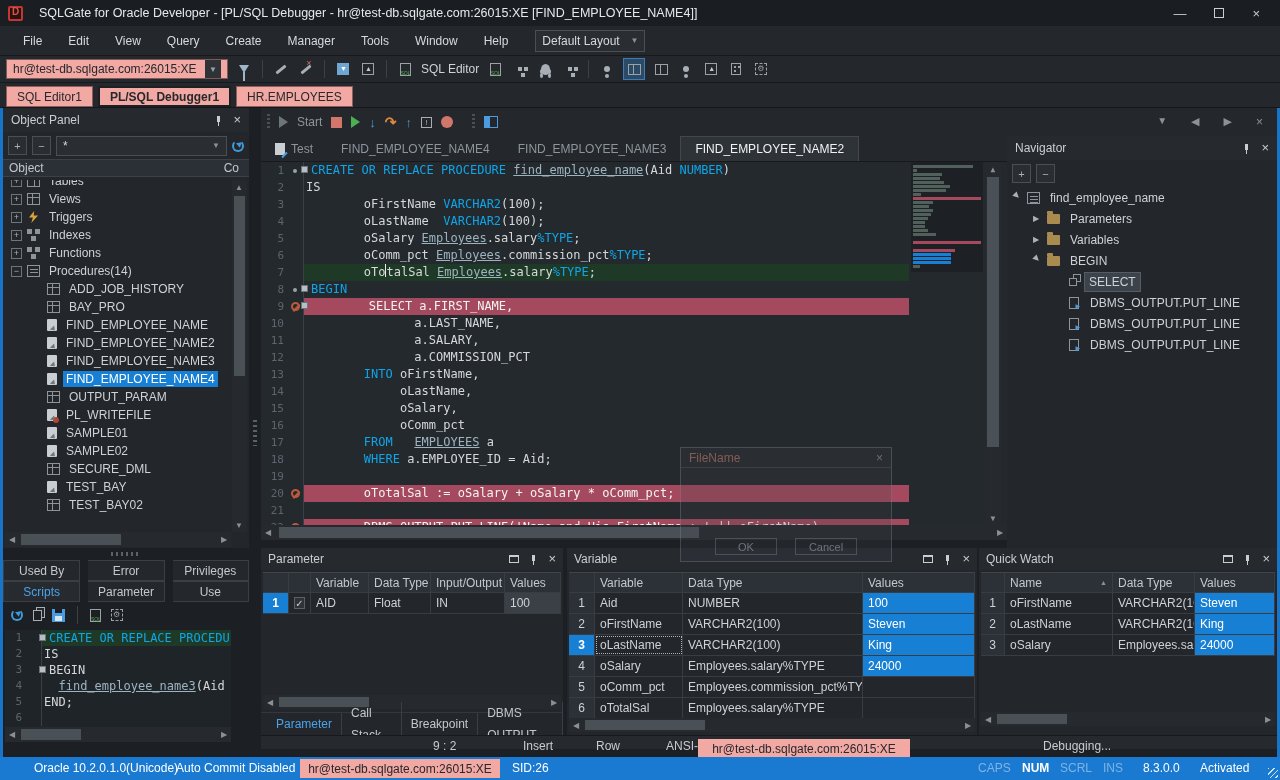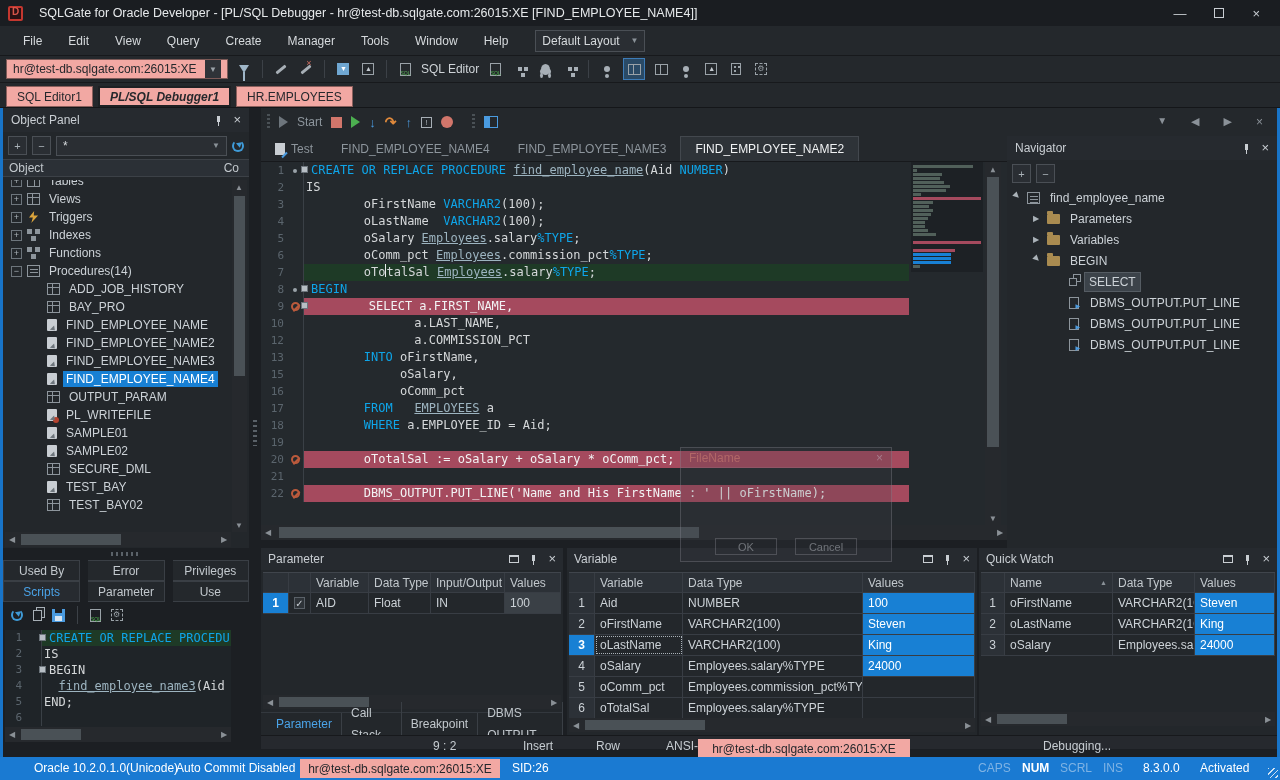--- a/index.html
+++ b/index.html
@@ -44,21 +44,21 @@
   .ic-nodes{ width:4px; height:4px; background:#a7afb6; box-shadow:6px 0 0 #a7afb6, 3px 6px 0 #a7afb6;}
   .ic-person{ width:6px; height:6px; border-radius:50%; background:#a7afb6; box-shadow:0 7px 0 -1px #a7afb6;}
   .ic-grid2{ width:13px; height:11px; border:1px solid #9aa2a8; background:linear-gradient(#9aa2a8,#9aa2a8) 4px 0/1px 100% no-repeat;}
   .tbi.sel{ border:1px solid #3d7cb8; background:#2a4a66; width:22px; height:22px;}
   .ic-build{ width:10px; height:12px; border:1px solid #9aa2a8; background:linear-gradient(#9aa2a8,#9aa2a8) 2px 2px/2px 2px no-repeat,linear-gradient(#9aa2a8,#9aa2a8) 6px 2px/2px 2px no-repeat,linear-gradient(#9aa2a8,#9aa2a8) 2px 6px/2px 2px no-repeat;}
   .ic-gearbox{ width:12px; height:12px; border:1px dashed #9aa2a8; position:relative;}
   .ic-gearbox::after{content:"⚙"; font-size:8px; color:#9aa2a8; position:absolute; left:1px; top:0;}
 
   #doctabs { left:0; top:83px; width:1280px; height:25px; background:#24282c; display:flex; align-items:flex-end; padding-left:6px; gap:5px; border-bottom:1px solid #141619;}
   .doctab { height:21px; background:#f2a8a3; color:#26282c; display:flex; align-items:center; padding:0 10px; border:1px solid #8a5f5c; font-size:12px;}
-  .doctab.active { font-weight:bold; border:2px solid #1d2023;font-style:italic; }
+  .doctab.active { font-weight:bold; border:2px solid #1d2023; }
 
   
   #app { left:0; top:108px; width:1280px; height:649px; background:#1c1f23; border-left:3px solid #1874c8; border-right:3px solid #1874c8; position:absolute; overflow:hidden;}
 
   .panel-header { height:24px; background:#262a2f; display:flex; align-items:center; padding:0 8px; color:#c9ced3; }
   .ph-icons { margin-left:auto; display:flex; gap:10px; align-items:center;}
   .ic-close{ color:#c9ced3; font-size:13px; line-height:10px;}
   .ic-pin{ width:9px; height:9px; position:relative; display:inline-block;}
   .ic-pin::before{content:""; position:absolute; left:3px; top:0; width:3px; height:6px; background:#c9ced3;}
   .ic-pin::after{content:""; position:absolute; left:4px; top:6px; width:1px; height:4px; background:#c9ced3;}
@@ -533,22 +533,24 @@
           <div class="code-row" style="height: 17px; line-height: 17px;"><span class="g-num">1</span><span class="g-mark"><span class="dotmark"></span></span><span class="code-body"><span class="foldm"></span><span class="k">CREATE OR REPLACE PROCEDURE </span><span class="u">find_employee_name</span><span class="p">(Aid </span><span class="k">NUMBER</span><span class="p">)</span></span></div>
           <div class="code-row" style="height: 17px; line-height: 17px;"><span class="g-num">2</span><span class="g-mark"></span><span class="code-body"><span class="p">IS</span></span></div>
           <div class="code-row" style="height: 17px; line-height: 17px;"><span class="g-num">3</span><span class="g-mark"></span><span class="code-body"><span class="p">        oFirstName </span><span class="k">VARCHAR2</span><span class="p">(100);</span></span></div>
           <div class="code-row" style="height: 17px; line-height: 17px;"><span class="g-num">4</span><span class="g-mark"></span><span class="code-body"><span class="p">        oLastName  </span><span class="k">VARCHAR2</span><span class="p">(100);</span></span></div>
           <div class="code-row" style="height: 17px; line-height: 17px;"><span class="g-num">5</span><span class="g-mark"></span><span class="code-body"><span class="p">        oSalary </span><span class="u">Employees</span><span class="p">.salary</span><span class="k">%TYPE</span><span class="p">;</span></span></div>
           <div class="code-row" style="height: 17px; line-height: 17px;"><span class="g-num">6</span><span class="g-mark"></span><span class="code-body"><span class="p">        oComm_pct </span><span class="u">Employees</span><span class="p">.commission_pct</span><span class="k">%TYPE</span><span class="p">;</span></span></div>
           <div class="code-row" style="height: 17px; line-height: 17px;"><span class="g-num">7</span><span class="g-mark"></span><span class="code-body bg-green"><span class="p">        oTo</span><span class="caret"></span><span class="p">talSal </span><span class="u">Employees</span><span class="p">.salary</span><span class="k">%TYPE</span><span class="p">;</span></span></div>
           <div class="code-row" style="height: 17px; line-height: 17px;"><span class="g-num">8</span><span class="g-mark"><span class="dotmark"></span></span><span class="code-body"><span class="foldm"></span><span class="k">BEGIN</span></span></div>
           <div class="code-row" style="height: 17px; line-height: 17px;"><span class="g-num">9</span><span class="g-mark"><span class="bpmark"></span></span><span class="code-body bg-red"><span class="foldm"></span><span class="w">        SELECT a.FIRST_NAME,</span></span></div>
           <div class="code-row" style="height: 17px; line-height: 17px;"><span class="g-num">10</span><span class="g-mark"></span><span class="code-body"><span class="p">               a.LAST_NAME,</span></span></div>
+          <div class="code-row" style="height: 17px; line-height: 17px;"><span class="g-num">11</span><span class="g-mark"></span><span class="code-body"><span class="p">               a.SALARY,</span></span></div>
           <div class="code-row" style="height: 17px; line-height: 17px;"><span class="g-num">12</span><span class="g-mark"></span><span class="code-body"><span class="p">               a.COMMISSION_PCT</span></span></div>
           <div class="code-row" style="height: 17px; line-height: 17px;"><span class="g-num">13</span><span class="g-mark"></span><span class="code-body"><span class="k">        INTO</span><span class="p"> oFirstName,</span></span></div>
+          <div class="code-row" style="height: 17px; line-height: 17px;"><span class="g-num">14</span><span class="g-mark"></span><span class="code-body"><span class="p">             oLastName,</span></span></div>
           <div class="code-row" style="height: 17px; line-height: 17px;"><span class="g-num">15</span><span class="g-mark"></span><span class="code-body"><span class="p">             oSalary,</span></span></div>
           <div class="code-row" style="height: 17px; line-height: 17px;"><span class="g-num">16</span><span class="g-mark"></span><span class="code-body"><span class="p">             oComm_pct</span></span></div>
           <div class="code-row" style="height: 17px; line-height: 17px;"><span class="g-num">17</span><span class="g-mark"></span><span class="code-body"><span class="k">        FROM</span><span class="p">   </span><span class="u">EMPLOYEES</span><span class="p"> a</span></span></div>
           <div class="code-row" style="height: 17px; line-height: 17px; align-items: flex-end;"><span class="g-num">18</span><span class="g-mark"></span><span class="code-body"><span class="k">        WHERE</span><span class="p"> a.EMPLOYEE_ID = Aid;</span></span></div>
           <div class="code-row" style="height: 17px; line-height: 17px;"><span class="g-num">19</span><span class="g-mark"></span><span class="code-body"></span></div>
           <div class="code-row" style="height: 17px; line-height: 17px;"><span class="g-num">20</span><span class="g-mark"><span class="bpmark"></span></span><span class="code-body bg-red"><span class="w">        oTotalSal := oSalary + oSalary * oComm_pct;</span></span></div>
           <div class="code-row" style="height: 17px; line-height: 17px;"><span class="g-num">21</span><span class="g-mark"></span><span class="code-body"></span></div>
           <div class="code-row" style="height: 17px; line-height: 17px;"><span class="g-num">22</span><span class="g-mark"><span class="bpmark"></span></span><span class="code-body bg-red"><span class="w">        DBMS_OUTPUT.PUT_LINE('Name and His FirstName : ' || oFirstName);</span></span></div>
         </div>
       <div id="minimap">

